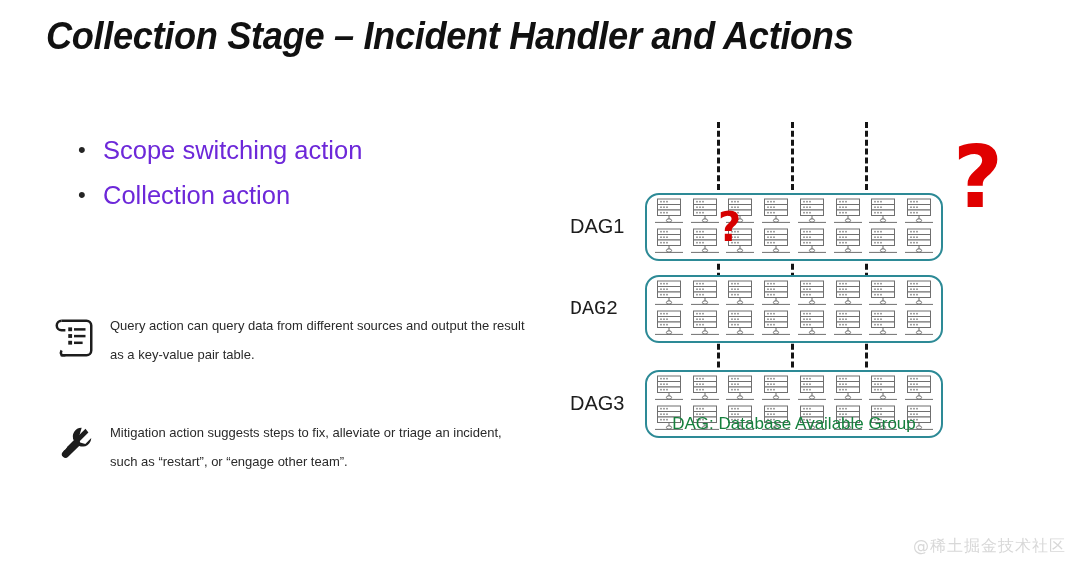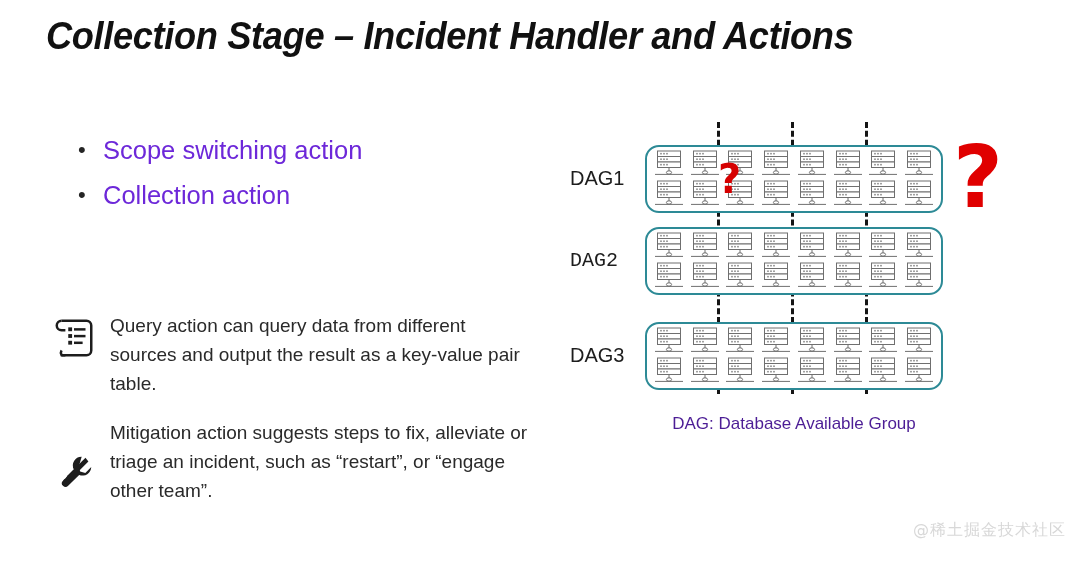--- a/index.html
+++ b/index.html
@@ -78,41 +78,42 @@
   .note-icon {
     width: 56px;
     min-width: 56px;
     height: 56px;
     display: flex;
     align-items: flex-start;
     justify-content: center;
     padding-top: 2px;
   }
   .note-text {
-    font-size: 19px;
+    font-size: 13px;
     line-height: 29px;
     color: #2a2a2a;
     padding-left: 8px;
     max-width: 420px;
   }
 
   
   #dag-diagram {
     position: absolute;
     left: 560px;
     top: 118px;
     width: 460px;
     height: 330px;
   }
 
   .dag-row {
     position: absolute;
     left: 0;
     width: 460px;
     height: 70px;
+    margin-top: 48px;
   }
   .dag-label {
     position: absolute;
     left: 10px;
     top: 22px;
     font-size: 20px;
     color: #1d1d1d;
     white-space: nowrap;
   }
   .dag-box {
@@ -173,28 +174,28 @@
     z-index: 5;
   }
 
   #dag-caption {
     position: absolute;
     left: 85px;
     top: 296px;
     width: 298px;
     text-align: center;
     font-size: 17px;
-    color: #4c1d95;
+    color: #15803d;
   }
 
   
   #watermark {
     position: absolute;
     right: 14px;
-    bottom: 28px;
+    bottom: 12px;
     font-size: 16px;
     color: #d8d8d8;
     letter-spacing: 1px;
     font-family: "DejaVu Sans", sans-serif;
     margin-left: 24px;
   }
 </style>
 </head>
 <body>
 

